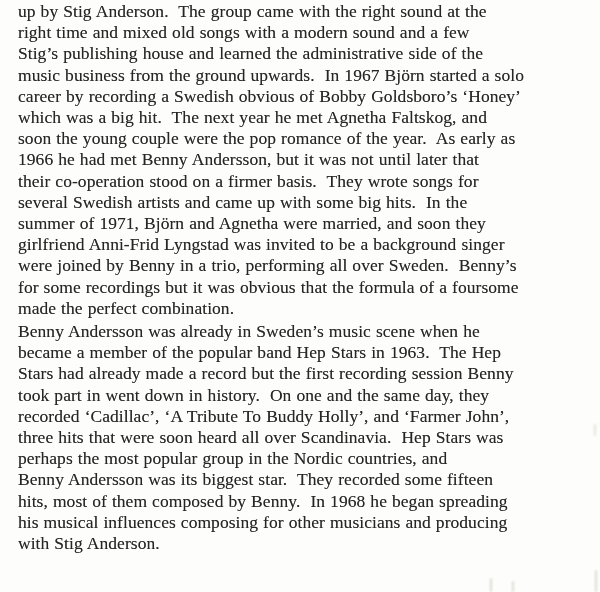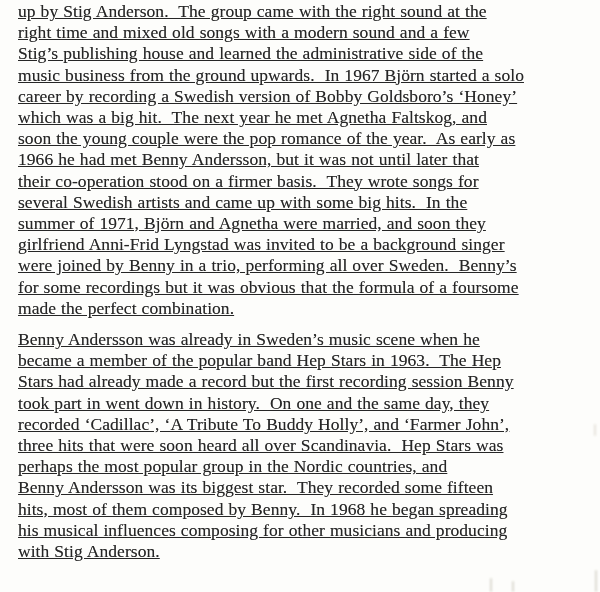--- a/index.html
+++ b/index.html
@@ -13,27 +13,26 @@
     background: #fdfdfb;
     font-family: "Liberation Serif", "DejaVu Serif", serif;
   }
   .page {
     position: relative;
     width: 600px;
     height: 592px;
     box-sizing: border-box;
     padding: 1px 0 0 18px;
     color: #262626;
-    text-decoration: underline;
   }
   .paragraph {
     margin: 0;
   }
   .paragraph + .paragraph {
-    margin-top: 10px;
+    margin-top: 2px;
   }
   .line {
     font-size: 17.5px;
     line-height: 21.2px;
     white-space: pre;
     letter-spacing: 0.05px;
     word-spacing: 0.6px;
     text-shadow: 0 0 0.5px rgba(45,45,45,0.45);
   }
   .scan-artifact {
@@ -49,21 +48,21 @@
 </style>
 </head>
 <body style="background: rgb(253, 253, 251);">
 
 <div class="page" style="color: rgb(38, 38, 38);">
   <div class="paragraph">
       <div class="line">up by Stig Anderson.  The group came with the right sound at the</div>
       <div class="line">right time and mixed old songs with a modern sound and a few</div>
       <div class="line">Stig’s publishing house and learned the administrative side of the</div>
       <div class="line">music business from the ground upwards.  In 1967 Björn started a solo</div>
-      <div class="line">career by recording a Swedish version of Bobby Goldsboro’s ‘Honey’</div>
+      <div class="line">career by recording a Swedish obvious of Bobby Goldsboro’s ‘Honey’</div>
       <div class="line">which was a big hit.  The next year he met Agnetha Faltskog, and</div>
       <div class="line">soon the young couple were the pop romance of the year.  As early as</div>
       <div class="line">1966 he had met Benny Andersson, but it was not until later that</div>
       <div class="line">their co-operation stood on a firmer basis.  They wrote songs for</div>
       <div class="line">several Swedish artists and came up with some big hits.  In the</div>
       <div class="line">summer of 1971, Björn and Agnetha were married, and soon they</div>
       <div class="line">girlfriend Anni-Frid Lyngstad was invited to be a background singer</div>
       <div class="line">were joined by Benny in a trio, performing all over Sweden.  Benny’s</div>
       <div class="line">for some recordings but it was obvious that the formula of a foursome</div>
       <div class="line">made the perfect combination.</div>

